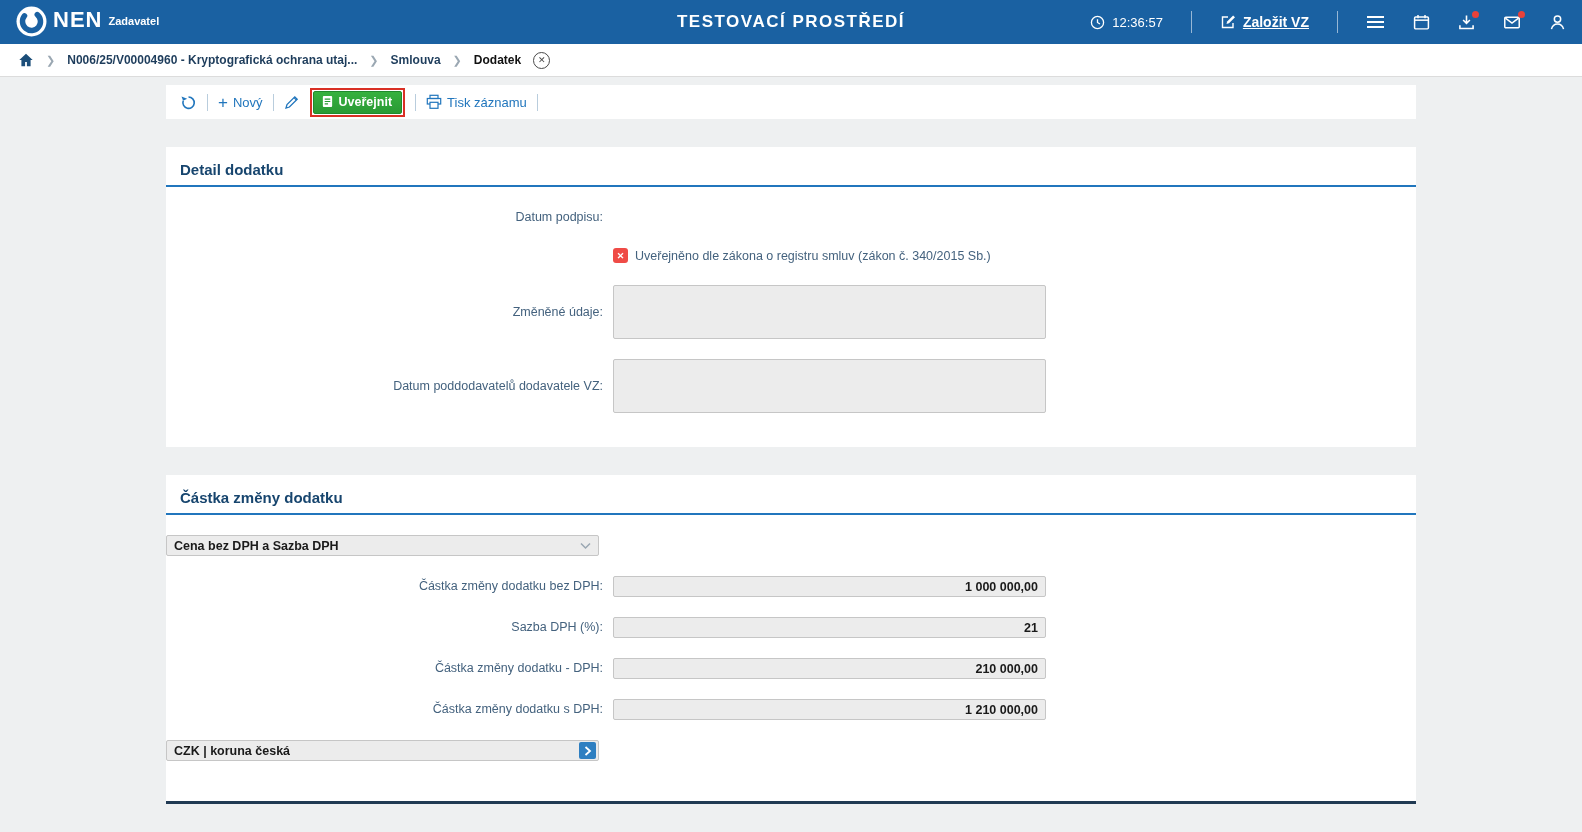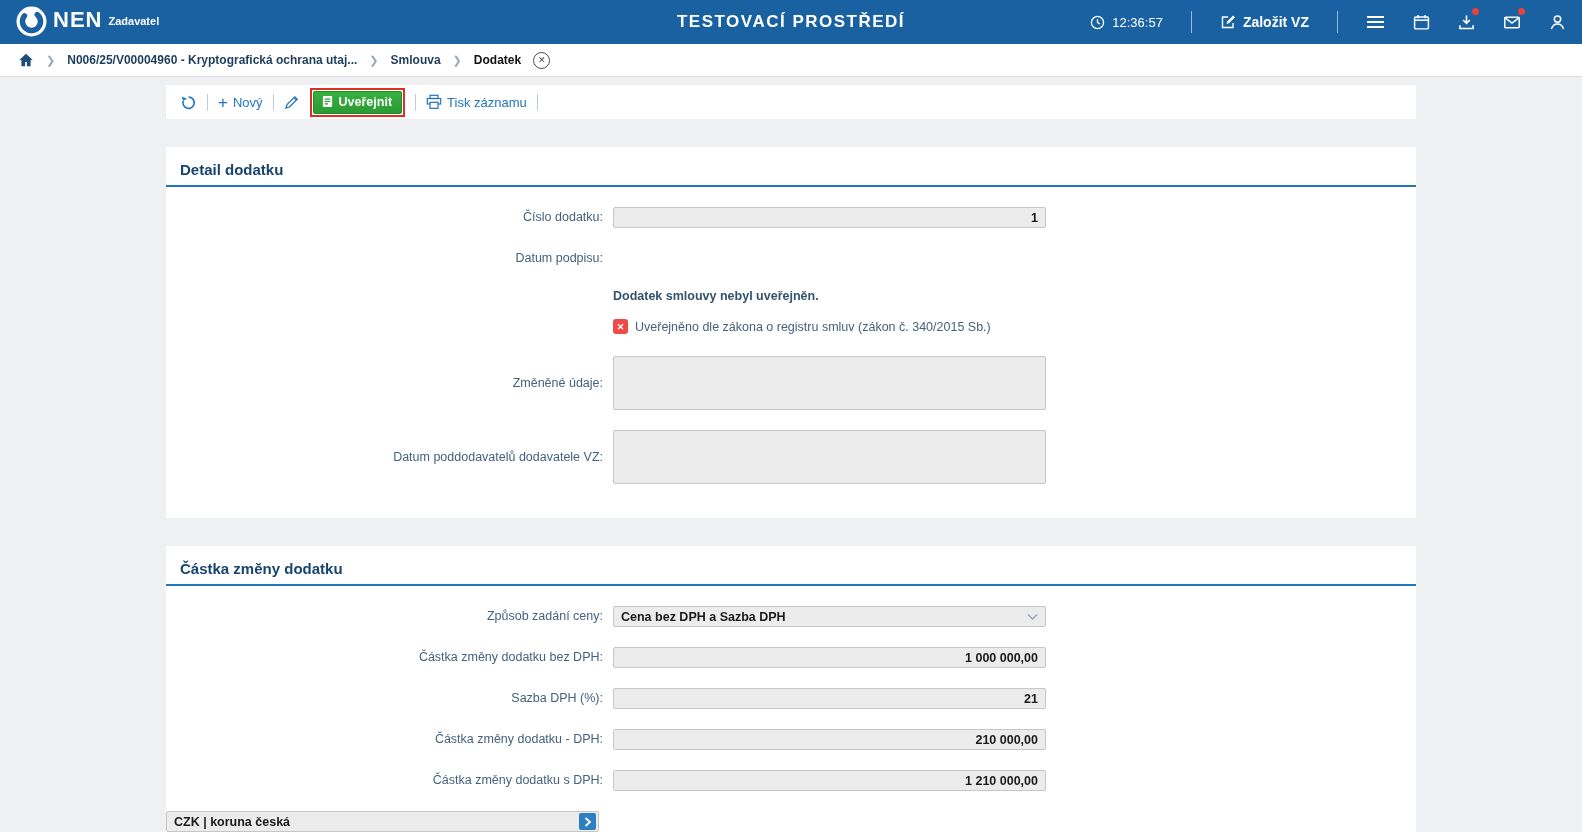--- a/index.html
+++ b/index.html
@@ -6,24 +6,24 @@
   html,body { width:1582px; height:832px; overflow:hidden; }
   body { font-family:"Liberation Sans", sans-serif; background:#eef0f1; }
 
   
   .topbar { height:44px; background:#1a61a2; color:#fff; display:flex; align-items:center; padding:0 16px; position:relative; }
   .logo-wrap { display:flex; align-items:center; gap:6px; cursor:pointer; }
   .logo-circle { width:31px; height:31px; margin-bottom:2px; }
   .logo-text { font-size:22px; font-weight:bold; letter-spacing:1px; line-height:1; margin-bottom:5px; }
   .logo-sub { font-size:11px; font-weight:bold; margin-bottom:2px; }
   .topbar-title { position:absolute; left:0; right:0; text-align:center; font-size:17px; font-weight:bold; letter-spacing:1.5px; pointer-events:none; }
-  .topbar-right { margin-left:auto; display:flex; gap:28px; z-index:2; }
+  .topbar-right { margin-left:auto; display:flex; align-items:center; gap:28px; z-index:2; }
   .tb-sep { width:1px; height:22px; background:rgba(255,255,255,.55); }
   .tb-item { display:flex; align-items:center; gap:7px; font-size:13px; cursor:pointer; }
-  .tb-item.bold { font-weight:bold; font-size:14px; }
+  .tb-item.bold { font-weight:bold; font-size:14px;text-decoration:underline; }
   .icon-badge { position:relative; display:flex; }
   .badge-dot { position:absolute; top:-3px; right:-4px; width:7px; height:7px; border-radius:50%; background:#e8423a; }
 
   
   .breadcrumb { height:33px; background:#ffffff; border-bottom:1px solid #dcdcdc; display:flex; align-items:center; gap:12px; padding:0 18px; font-size:12px; color:#1e3d5c; }
   .crumb { font-weight:bold; cursor:pointer; }
   .crumb.current { color:#111; }
   .crumb-sep { color:#9aa7b2; font-size:11px; }
   .crumb-close { width:17px; height:17px; border:1.4px solid #4a4a4a; border-radius:50%; display:flex; align-items:center; justify-content:center; font-size:9px; color:#4a4a4a; cursor:pointer; }
 
@@ -178,35 +178,25 @@
         </svg>
       <span>Tisk záznamu</span>
     </div>
     <div class="tool-sep"></div>
   </div>
 
   <div class="panel">
     <div class="panel-header">Detail dodatku</div>
     <div class="form-area">
 
-      <div class="form-row">
-        <div class="form-label">Číslo dodatku:</div>
-        <div class="field num">
-          <span>1</span>
-        </div>
-      </div>
 
       <div class="form-row">
         <div class="form-label">Datum podpisu:</div>
       </div>
 
-      <div class="static-row">
-        <div class="form-label"></div>
-        <div class="static-text">Dodatek smlouvy nebyl uveřejněn.</div>
-      </div>
 
       <div class="check-row">
         <div class="form-label"></div>
         <div class="check-line">
           <span class="red-x">✕</span>
           <span>Uveřejněno dle zákona o registru smluv (zákon č. 340/2015 Sb.)</span>
         </div>
       </div>
 
       <div class="form-row top">
@@ -220,21 +210,20 @@
       </div>
 
     </div>
   </div>
 
   <div class="panel last">
     <div class="panel-header">Částka změny dodatku</div>
     <div class="form-area">
 
       <div class="form-row">
-        <div class="form-label">Způsob zadání ceny:</div>
         <div class="field select">
           <span>Cena bez DPH a Sazba DPH</span>
           <svg width="11" height="8" viewBox="0 0 11 8">
               <path d="M1 1.5l4.5 4.5L10 1.5" fill="none" stroke="#9aa7b2" stroke-width="1.5"></path>
             </svg>
         </div>
       </div>
 
       <div class="form-row">
         <div class="form-label">Částka změny dodatku bez DPH:</div>

